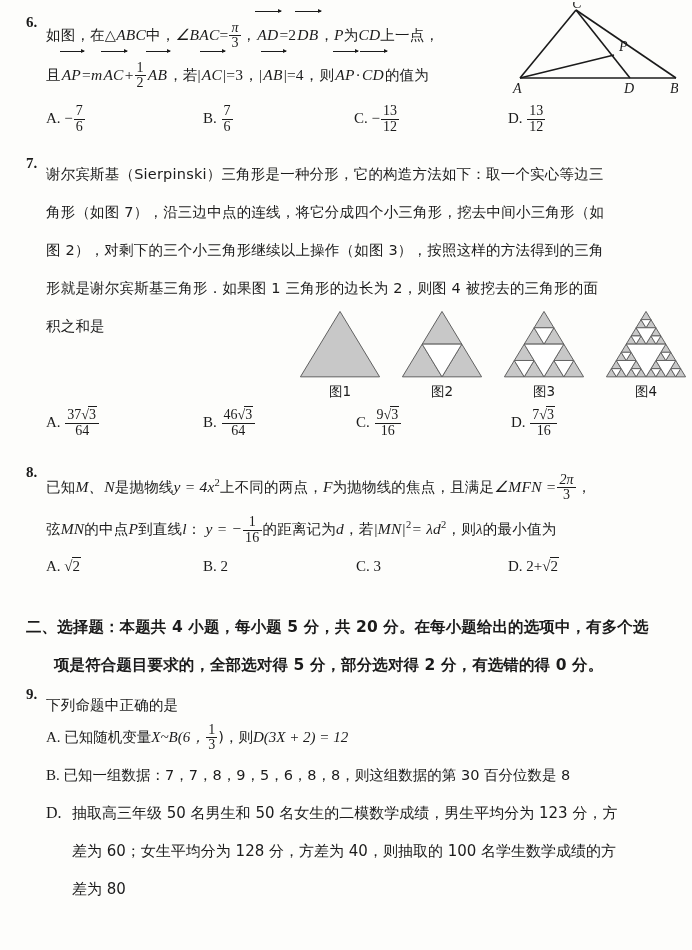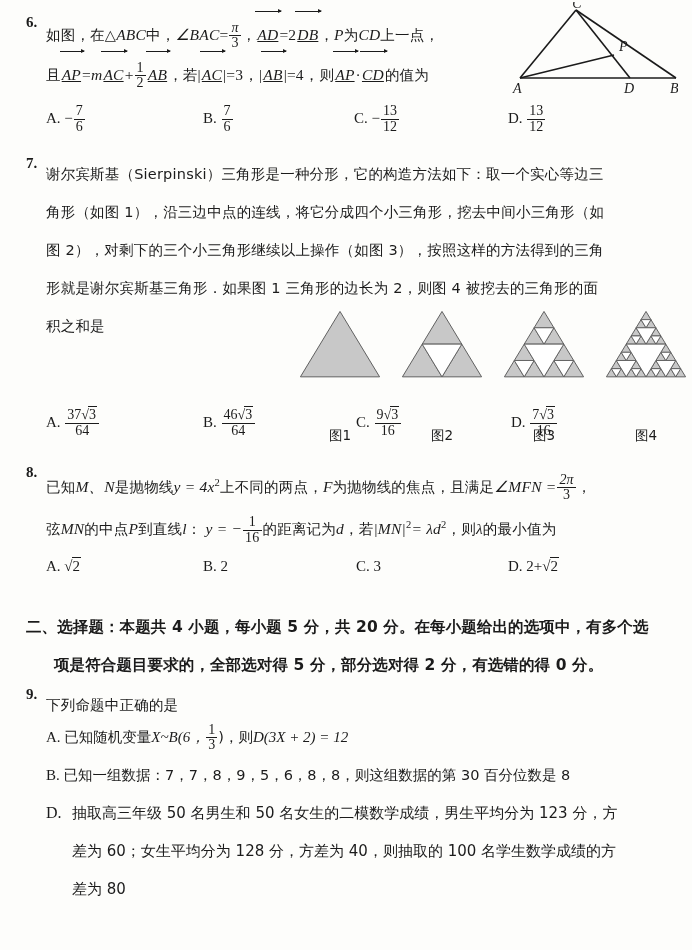--- a/index.html
+++ b/index.html
@@ -34,21 +34,21 @@
     vertical-align:-0.52em;
     text-align:center;
     font-size:14px;
     line-height:1.04;
     margin:0 1px;
     font-family:"Liberation Serif",serif;
   }
   .frac .n{display:block;padding:0 2px;}
   .frac .d{display:block;padding:0 2px;border-top:1.1px solid #1b1b1b;}
   
-  .vec{position:relative;display:inline-block;font-style:italic;padding:0 1px;margin-top:2px;text-decoration:underline;}
+  .vec{position:relative;display:inline-block;font-style:italic;padding:0 1px;margin-top:2px;}
   .vec::after{
     content:"";
     position:absolute;left:-1px;right:-2px;top:-0.30em;
     border-top:1.1px solid #1b1b1b;
   }
   .vec::before{
     content:"";
     position:absolute;right:-3px;top:-0.47em;
     border-left:4px solid #1b1b1b;
     border-top:2.4px solid transparent;
@@ -68,21 +68,21 @@
     font-family:"DejaVu Sans","Liberation Sans",sans-serif;
     letter-spacing:0.1px;
   }
   .figwrap{position:absolute;}
   .figlabel{
     text-align:center;font-size:13.5px;
     font-family:"DejaVu Sans","Liberation Sans",sans-serif;
     margin-top:1px;
   }
   .sierow{position:absolute;display:flex;gap:14px;align-items:flex-end;}
-  .siecol{display:flex;flex-direction:column;align-items:center;gap:44px;}
+  .siecol{display:flex;flex-direction:column;align-items:center;}
   .olist .oline{font-size:15px;line-height:38px;white-space:nowrap;}
   .hang{display:flex;}
   .hang .lab{width:26px;flex:0 0 26px;}
   .hang .txt{flex:1 1 auto;}
 </style>
 </head>
 <body>
 
 <div class="page">
 
@@ -131,21 +131,21 @@
     <div class="opt" style="left:508px;top:0;">
       <span class="optlabel">D.</span>
       <span></span><span class="frac"><span class="n">13</span><span class="d">12</span></span>
     </div>
   </div>
 
   <div class="qblock" style="left:26px;top:155px;width:640px;">
     <span class="qnum">7.</span>
     <div class="qbody">
       <div class="line cn">谢尔宾斯基（Sierpinski）三角形是一种分形，它的构造方法如下：取一个实心等边三</div>
-      <div class="line cn">角形（如图 1），沿三边中点的连线，将它分成四个小三角形，挖去中间小三角形（如</div>
+      <div class="line cn">角形（如图 7），沿三边中点的连线，将它分成四个小三角形，挖去中间小三角形（如</div>
       <div class="line cn">图 2），对剩下的三个小三角形继续以上操作（如图 3），按照这样的方法得到的三角</div>
       <div class="line cn">形就是谢尔宾斯基三角形．如果图 1 三角形的边长为 2，则图 4 被挖去的三角形的面</div>
       <div class="line cn">积之和是</div>
     </div>
   </div>
 
   <div class="sierow" style="left:296px;top:308px;">
     <div class="siecol">
       <svg width="88" height="74" viewBox="0 0 100 86">
         <g id="s0">

